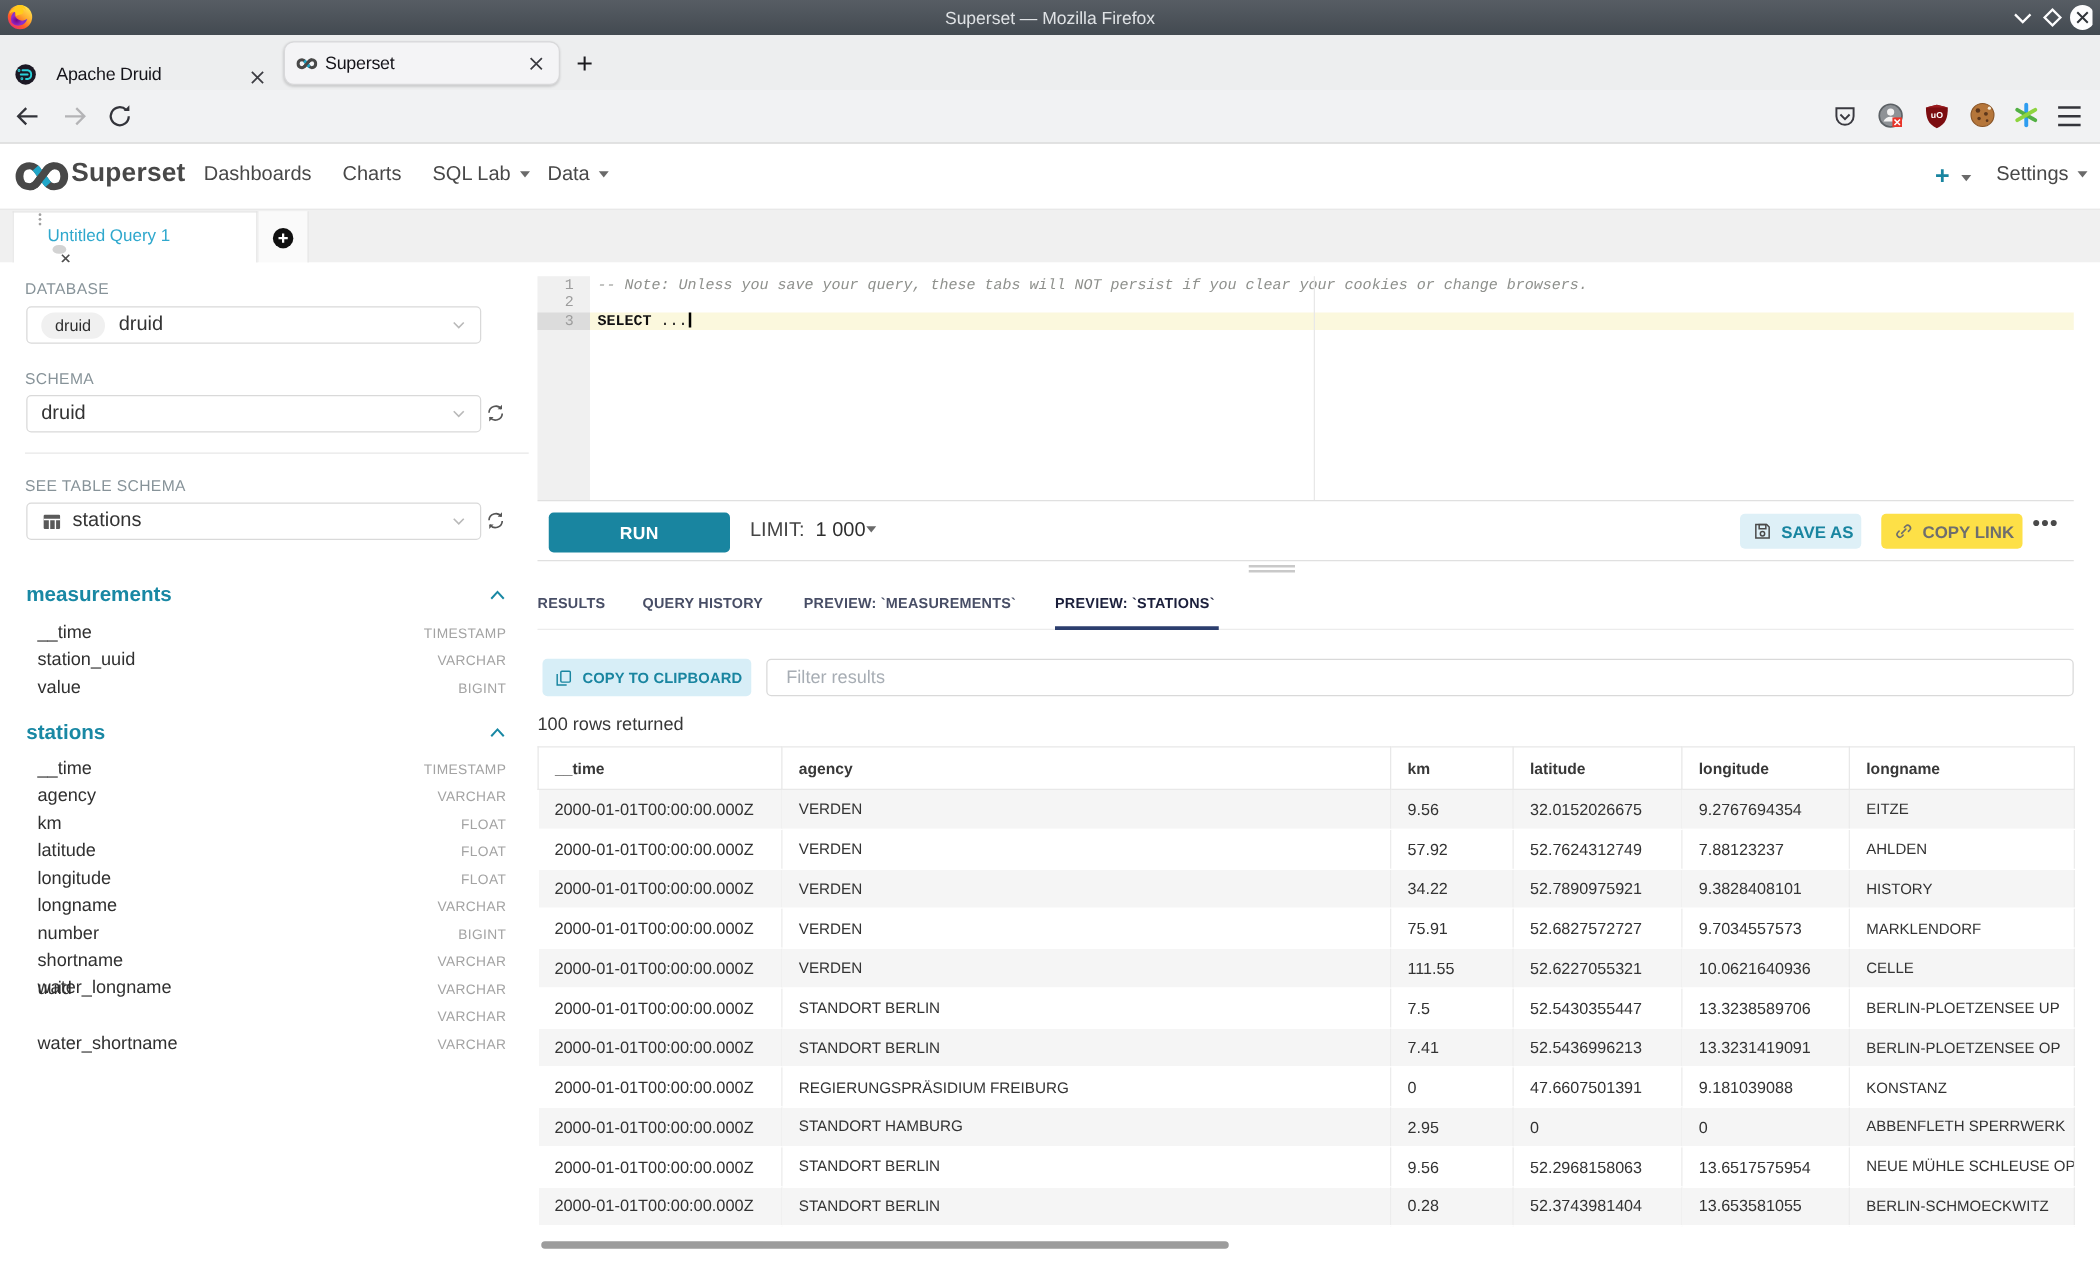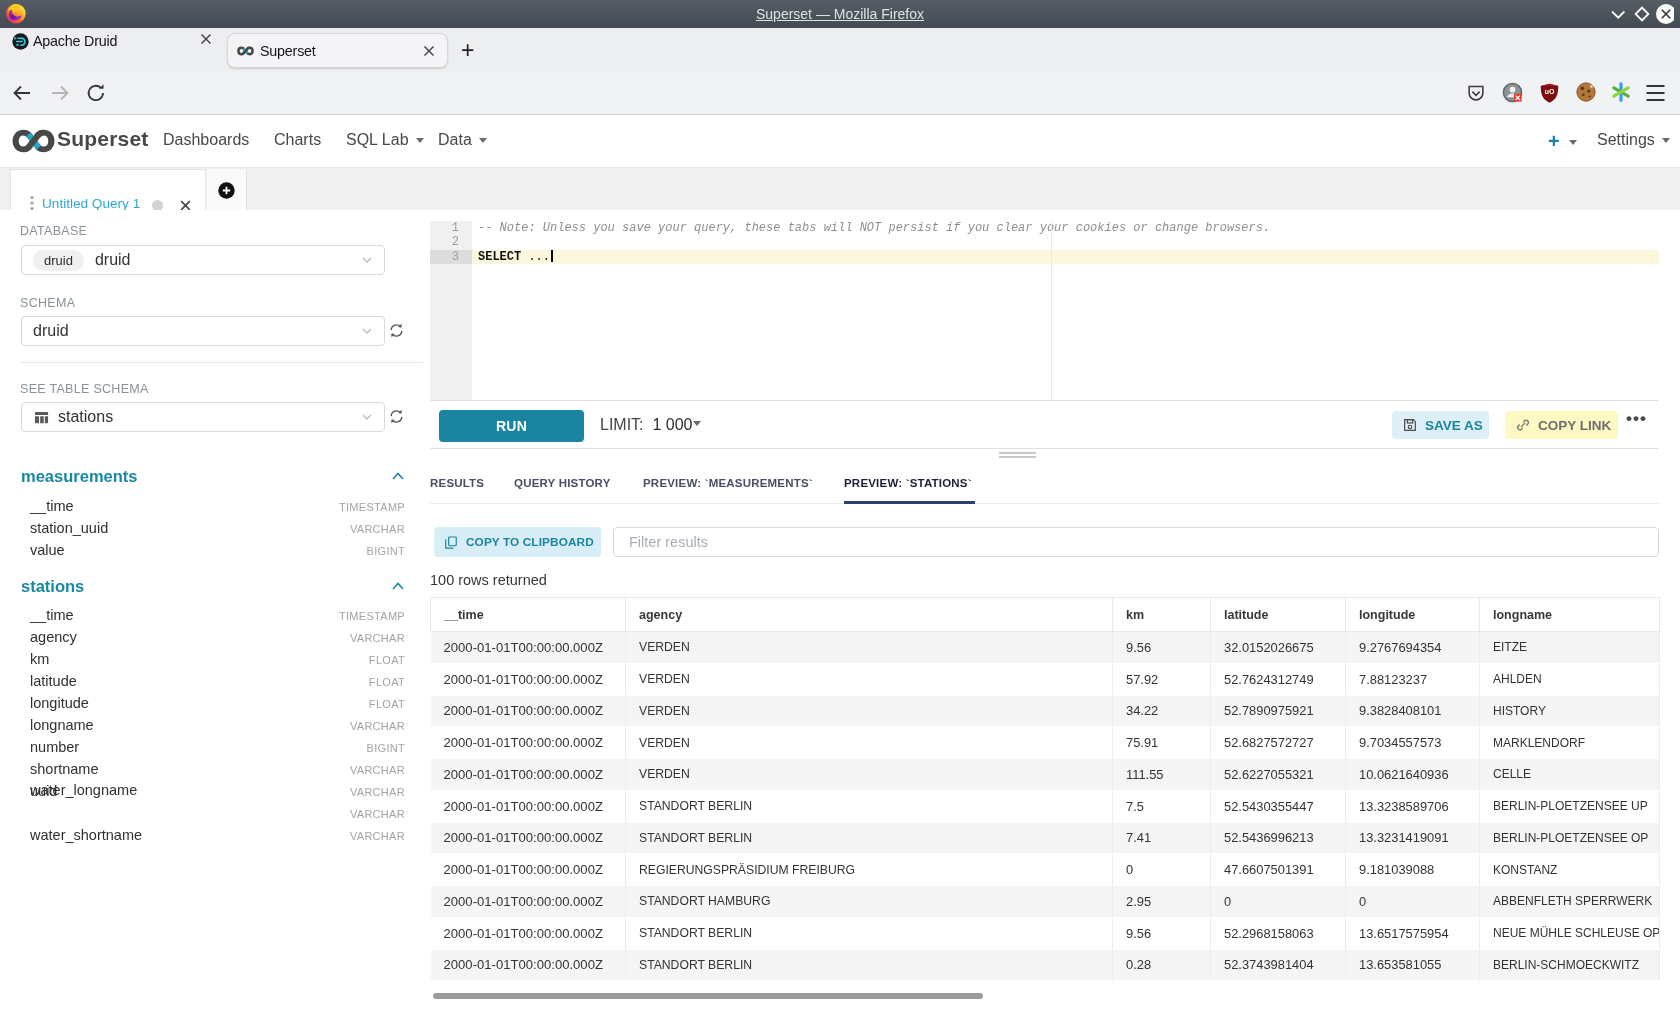--- a/index.html
+++ b/index.html
@@ -3,34 +3,34 @@
 <meta charset="utf-8">
 <style>
 * { margin:0; padding:0; box-sizing:border-box; }
 html,body { width:1680px; height:1012px; overflow:hidden; background:#fff;
   font-family:"Liberation Sans", sans-serif; }
 .abs { position:absolute; }
 
 #titlebar { position:absolute; left:0; top:0; width:1680px; height:28px;
   background:linear-gradient(#575d64,#434a51); }
 #titlebar .title { position:absolute; top:0; left:0; width:100%; height:28px;
-  line-height:28px; text-align:center; color:#dfe2e5; font-size:14px;text-decoration:underline; }
+  line-height:28px; text-align:center; color:#dfe2e5; font-size:14px; }
 #tabbar { position:absolute; left:0; top:28px; width:1680px; height:44px; background:#edeeef; }
 #navbar { position:absolute; left:0; top:72px; width:1680px; height:43px; background:#f1f2f3;
   border-bottom:1px solid #cfcfd0; }
 
 #sheader { position:absolute; left:0; top:115px; width:1680px; height:52px; background:#fff; }
 #qtabs { position:absolute; left:0; top:167px; width:1680px; height:43px; background:#f0f0f0;
   border-top:1px solid #e8e8e8;}
 #content { position:absolute; left:0; top:210px; width:1680px; height:802px; background:#fff; }
 .navitem { position:absolute; top:16px; font-size:16px; color:#484848; }
 .caret { display:inline-block; width:0; height:0; border-left:4px solid transparent;
   border-right:4px solid transparent; border-top:5px solid #6a6a6a; vertical-align:2px; margin-left:3px;}
 #qtab-active { position:absolute; left:10px; top:1px; width:196px; height:42px;
-  background:#fff; border:1px solid #e3e3e3; border-bottom:none; display:flex; align-items:flex-end; padding-left:19px; }
+  background:#fff; border:1px solid #e3e3e3; border-bottom:none; display:flex; align-items:flex-start; padding-left:19px;flex-direction:column; }
 #qtab-plus { position:absolute; left:207px; top:1px; width:40px; height:42px;
   background:#fafafa; border-right:1px solid #e3e3e3; display:flex; align-items:center; justify-content:center; }
 
 .sb-label { position:absolute; left:20px; font-size:12.5px; color:#879399; letter-spacing:.3px; }
 .sb-select { position:absolute; left:21px; width:364px; height:30px; background:#fff;
   border:1px solid #d9d9d9; border-radius:4px; display:flex; align-items:center; }
 .sb-chev { position:absolute; right:12px; top:9px; width:10px; height:10px; }
 .refresh { position:absolute; left:388px; width:17px; height:17px; }
 .schead { position:absolute; left:21px; font-size:16.5px; font-weight:bold; color:#1988a4; }
 .sc-up { position:absolute; left:392px; width:12px; height:8px; }
@@ -72,21 +72,21 @@
 #rtable td:last-child { font-size:12px; }
 #rtable td { border-bottom:1px solid #fff; }
 #hscroll { position:absolute; left:433px; top:993px; width:550px; height:6px; border-radius:3px; background:#9c9c9c; }
 
 .winctl { position:absolute; top:0; height:28px; display:flex; align-items:center; }
 
 .fftab-active { position:absolute; left:227px; top:5px; width:221px; height:35px;
   background:#f4f4f6; border:1px solid #d8d8da; border-radius:8px;
   box-shadow:0 1px 2px rgba(0,0,0,.14); display:flex; align-items:center; }
 .fftab { position:absolute; left:0; top:5px; width:220px; height:35px;
-  display:flex; align-items:flex-start; }
+  display:flex; align-items:flex-end;gap:12px; }
 .fftab .t, .fftab-active .t { font-size:14.3px; color:#15141a; white-space:nowrap; letter-spacing:-.2px; }
 
 #urlbox { position:absolute; left:232px; top:6px; width:1109px; height:30px;
   background:#fff; border:1px solid #cfcfd0; border-radius:6px; display:flex; align-items:center; }
 .navarrow { position:absolute; top:9px; }
 </style>
 </head>
 <body>
 <div id="titlebar">
   <div class="title">Superset — Mozilla Firefox</div>
@@ -325,21 +325,21 @@
 <div id="sqltoolbar">
   <div id="runbtn">RUN</div>
   <span style="position:absolute;left:170px;top:15px;font-size:16px;color:#454545">LIMIT:&nbsp;&nbsp;<span style="color:#2e2e2e">1 000</span></span>
   <span class="caret" style="position:absolute;left:260px;top:20px"></span>
   <div class="btn" style="left:962px;width:97px;background:#def0f7;color:#1985a0">
     <svg style="margin:0 7px 0 10px" width="16" height="16" viewBox="0 0 24 24">
       <path d="M4 4 h13 l3 3 v13 h-16 z" fill="none" stroke="#4a4a4a" stroke-width="1.8"></path>
       <rect x="8" y="4" width="8" height="5" fill="none" stroke="#4a4a4a" stroke-width="1.8"></rect>
       <circle cx="12" cy="15" r="2.6" fill="none" stroke="#4a4a4a" stroke-width="1.8"></circle>
     </svg>SAVE AS</div>
-  <div class="btn" style="left:1075px;width:113px;background:#fef9c3;color:#6e6e6e">
+  <div class="btn" style="left:1075px;width:113px;background:#fde047;color:#6e6e6e">
     <svg style="margin:0 7px 0 10px" width="16" height="16" viewBox="0 0 24 24">
       <g fill="none" stroke="#6e6e6e" stroke-width="1.9" stroke-linecap="round">
         <path d="M9.5 14.5 L14.5 9.5"></path>
         <path d="M12.8 7.3 l1.6 -1.6 a3.4 3.4 0 0 1 4.8 4.8 l-1.6 1.6"></path>
         <path d="M11.2 16.7 l-1.6 1.6 a3.4 3.4 0 0 1 -4.8 -4.8 l1.6 -1.6"></path>
       </g>
     </svg>COPY LINK</div>
   <div style="position:absolute;left:1196px;top:8px;font-size:17px;font-weight:bold;color:#4a4a4a;letter-spacing:1px">•••</div>
 </div>
 <div style="position:absolute;left:999px;top:452px;width:37px;height:2px;background:#c9c9c9"></div>

